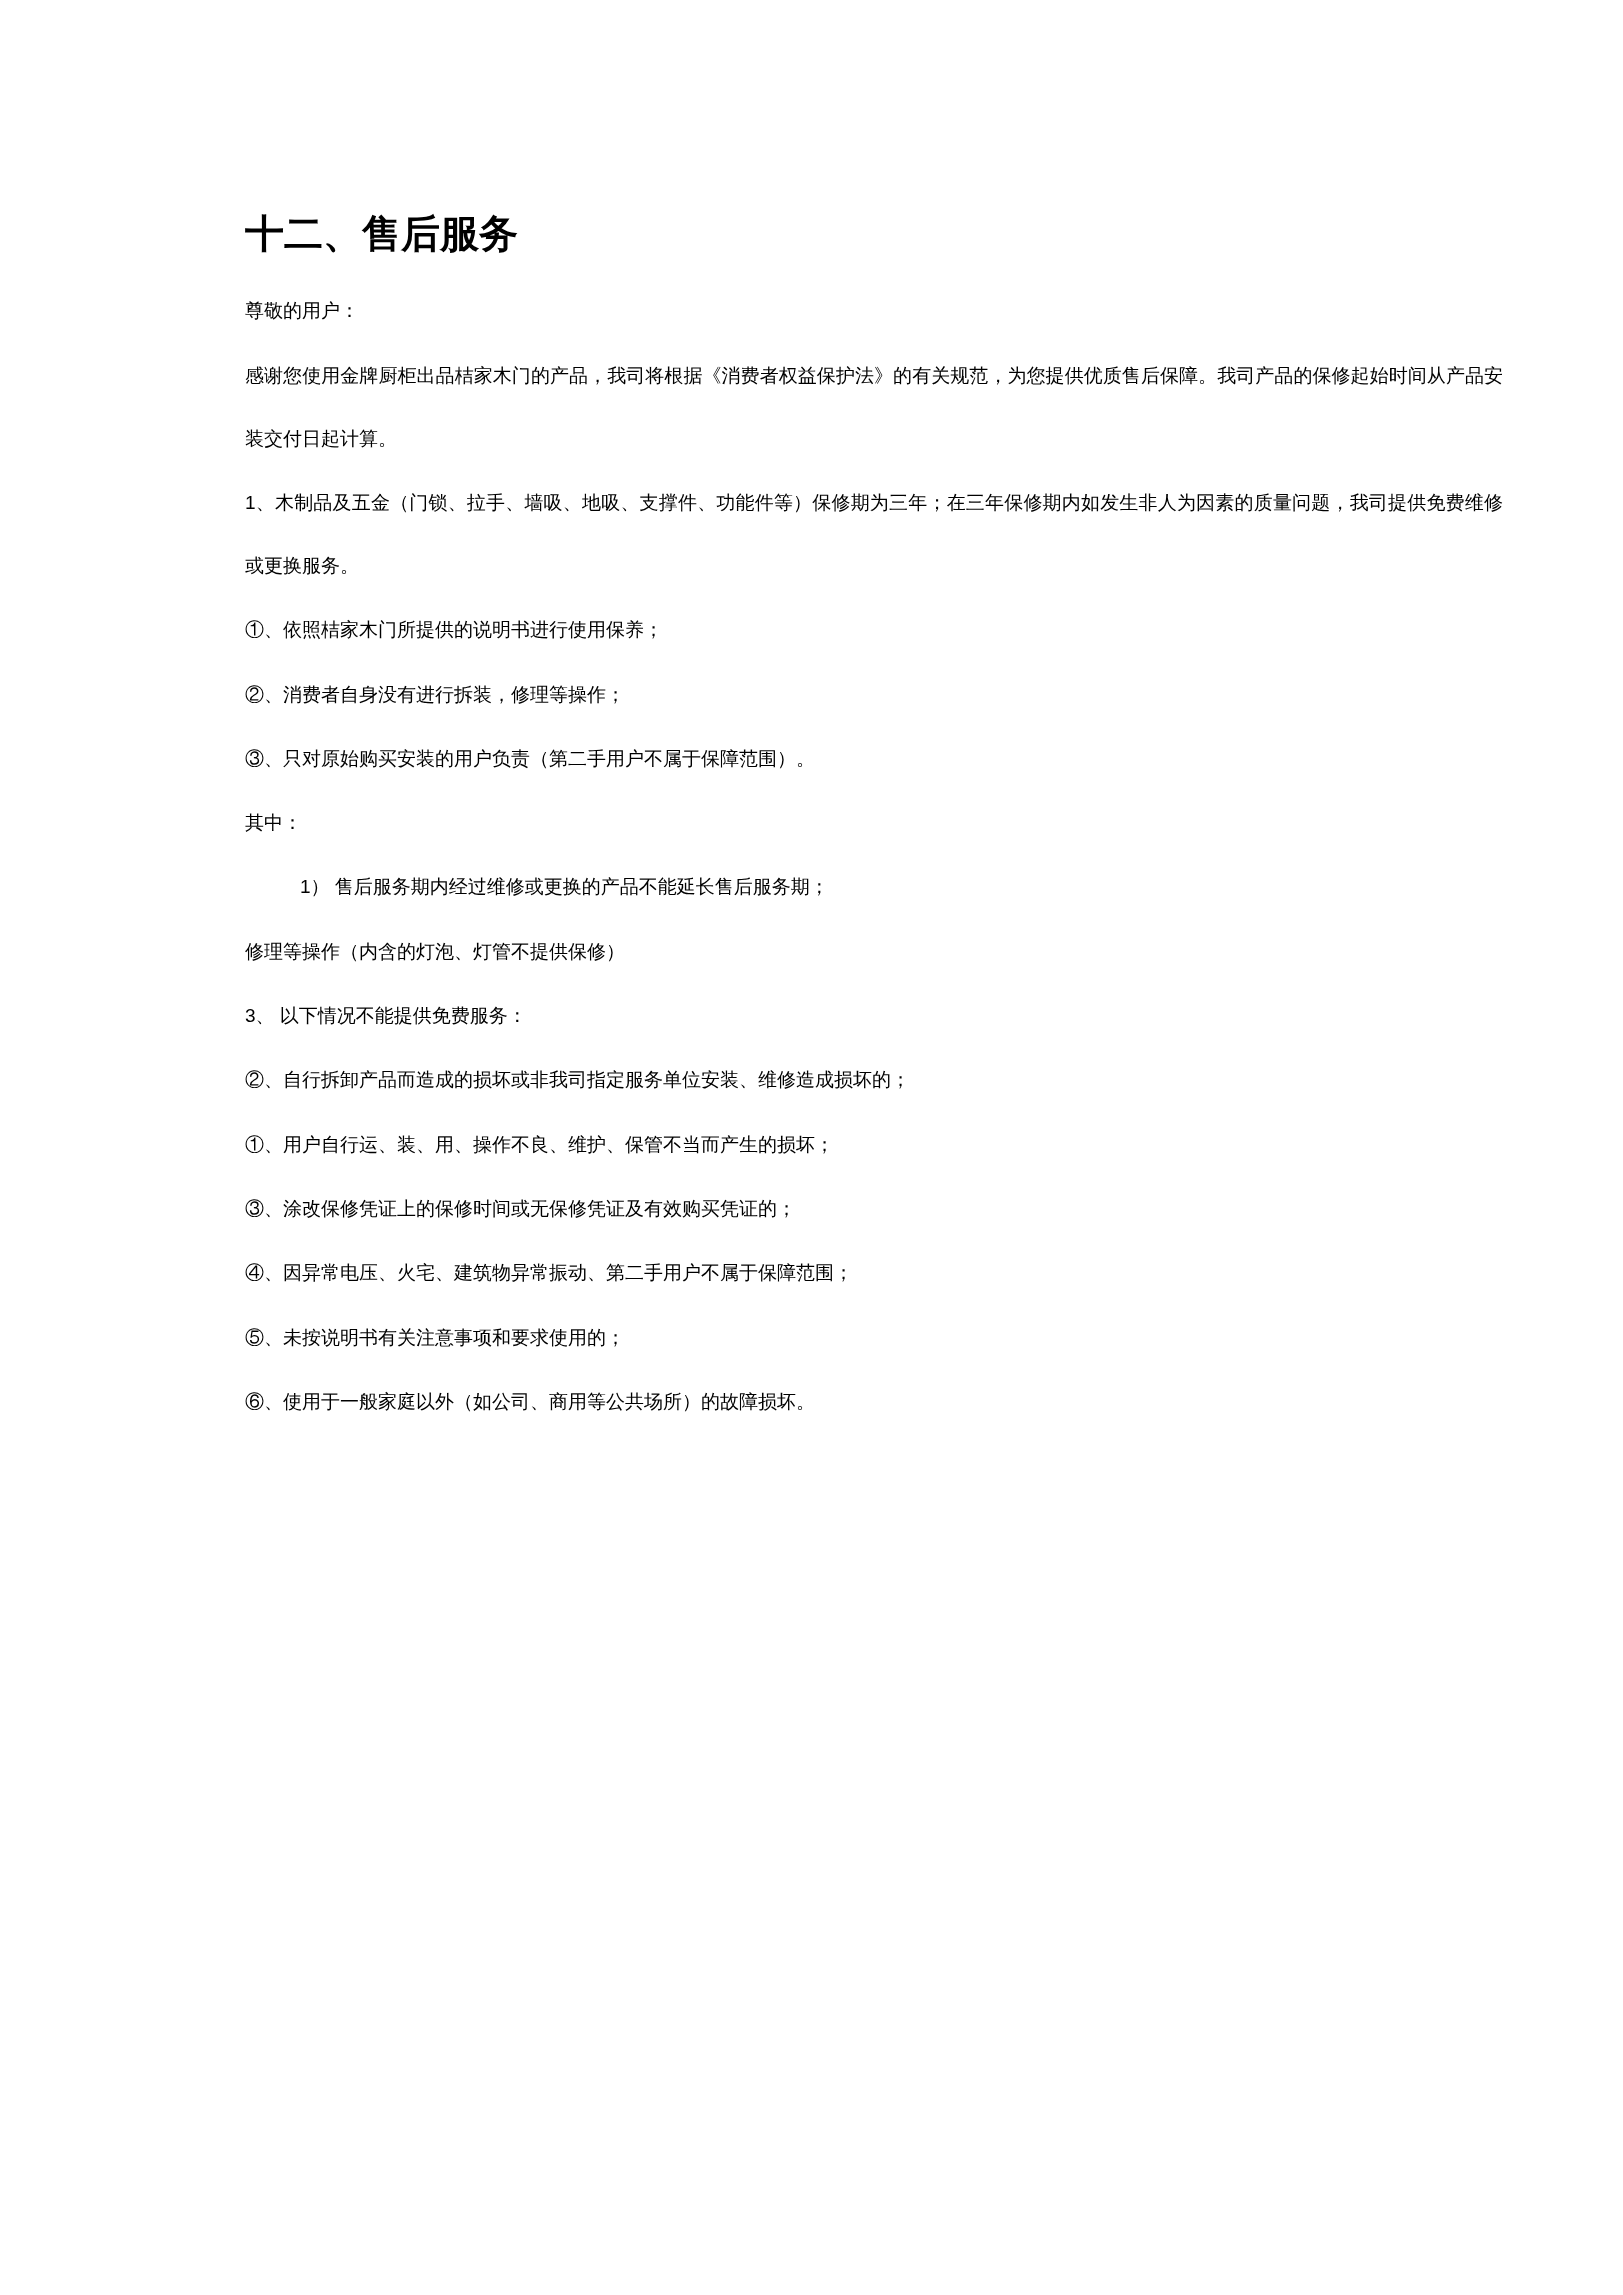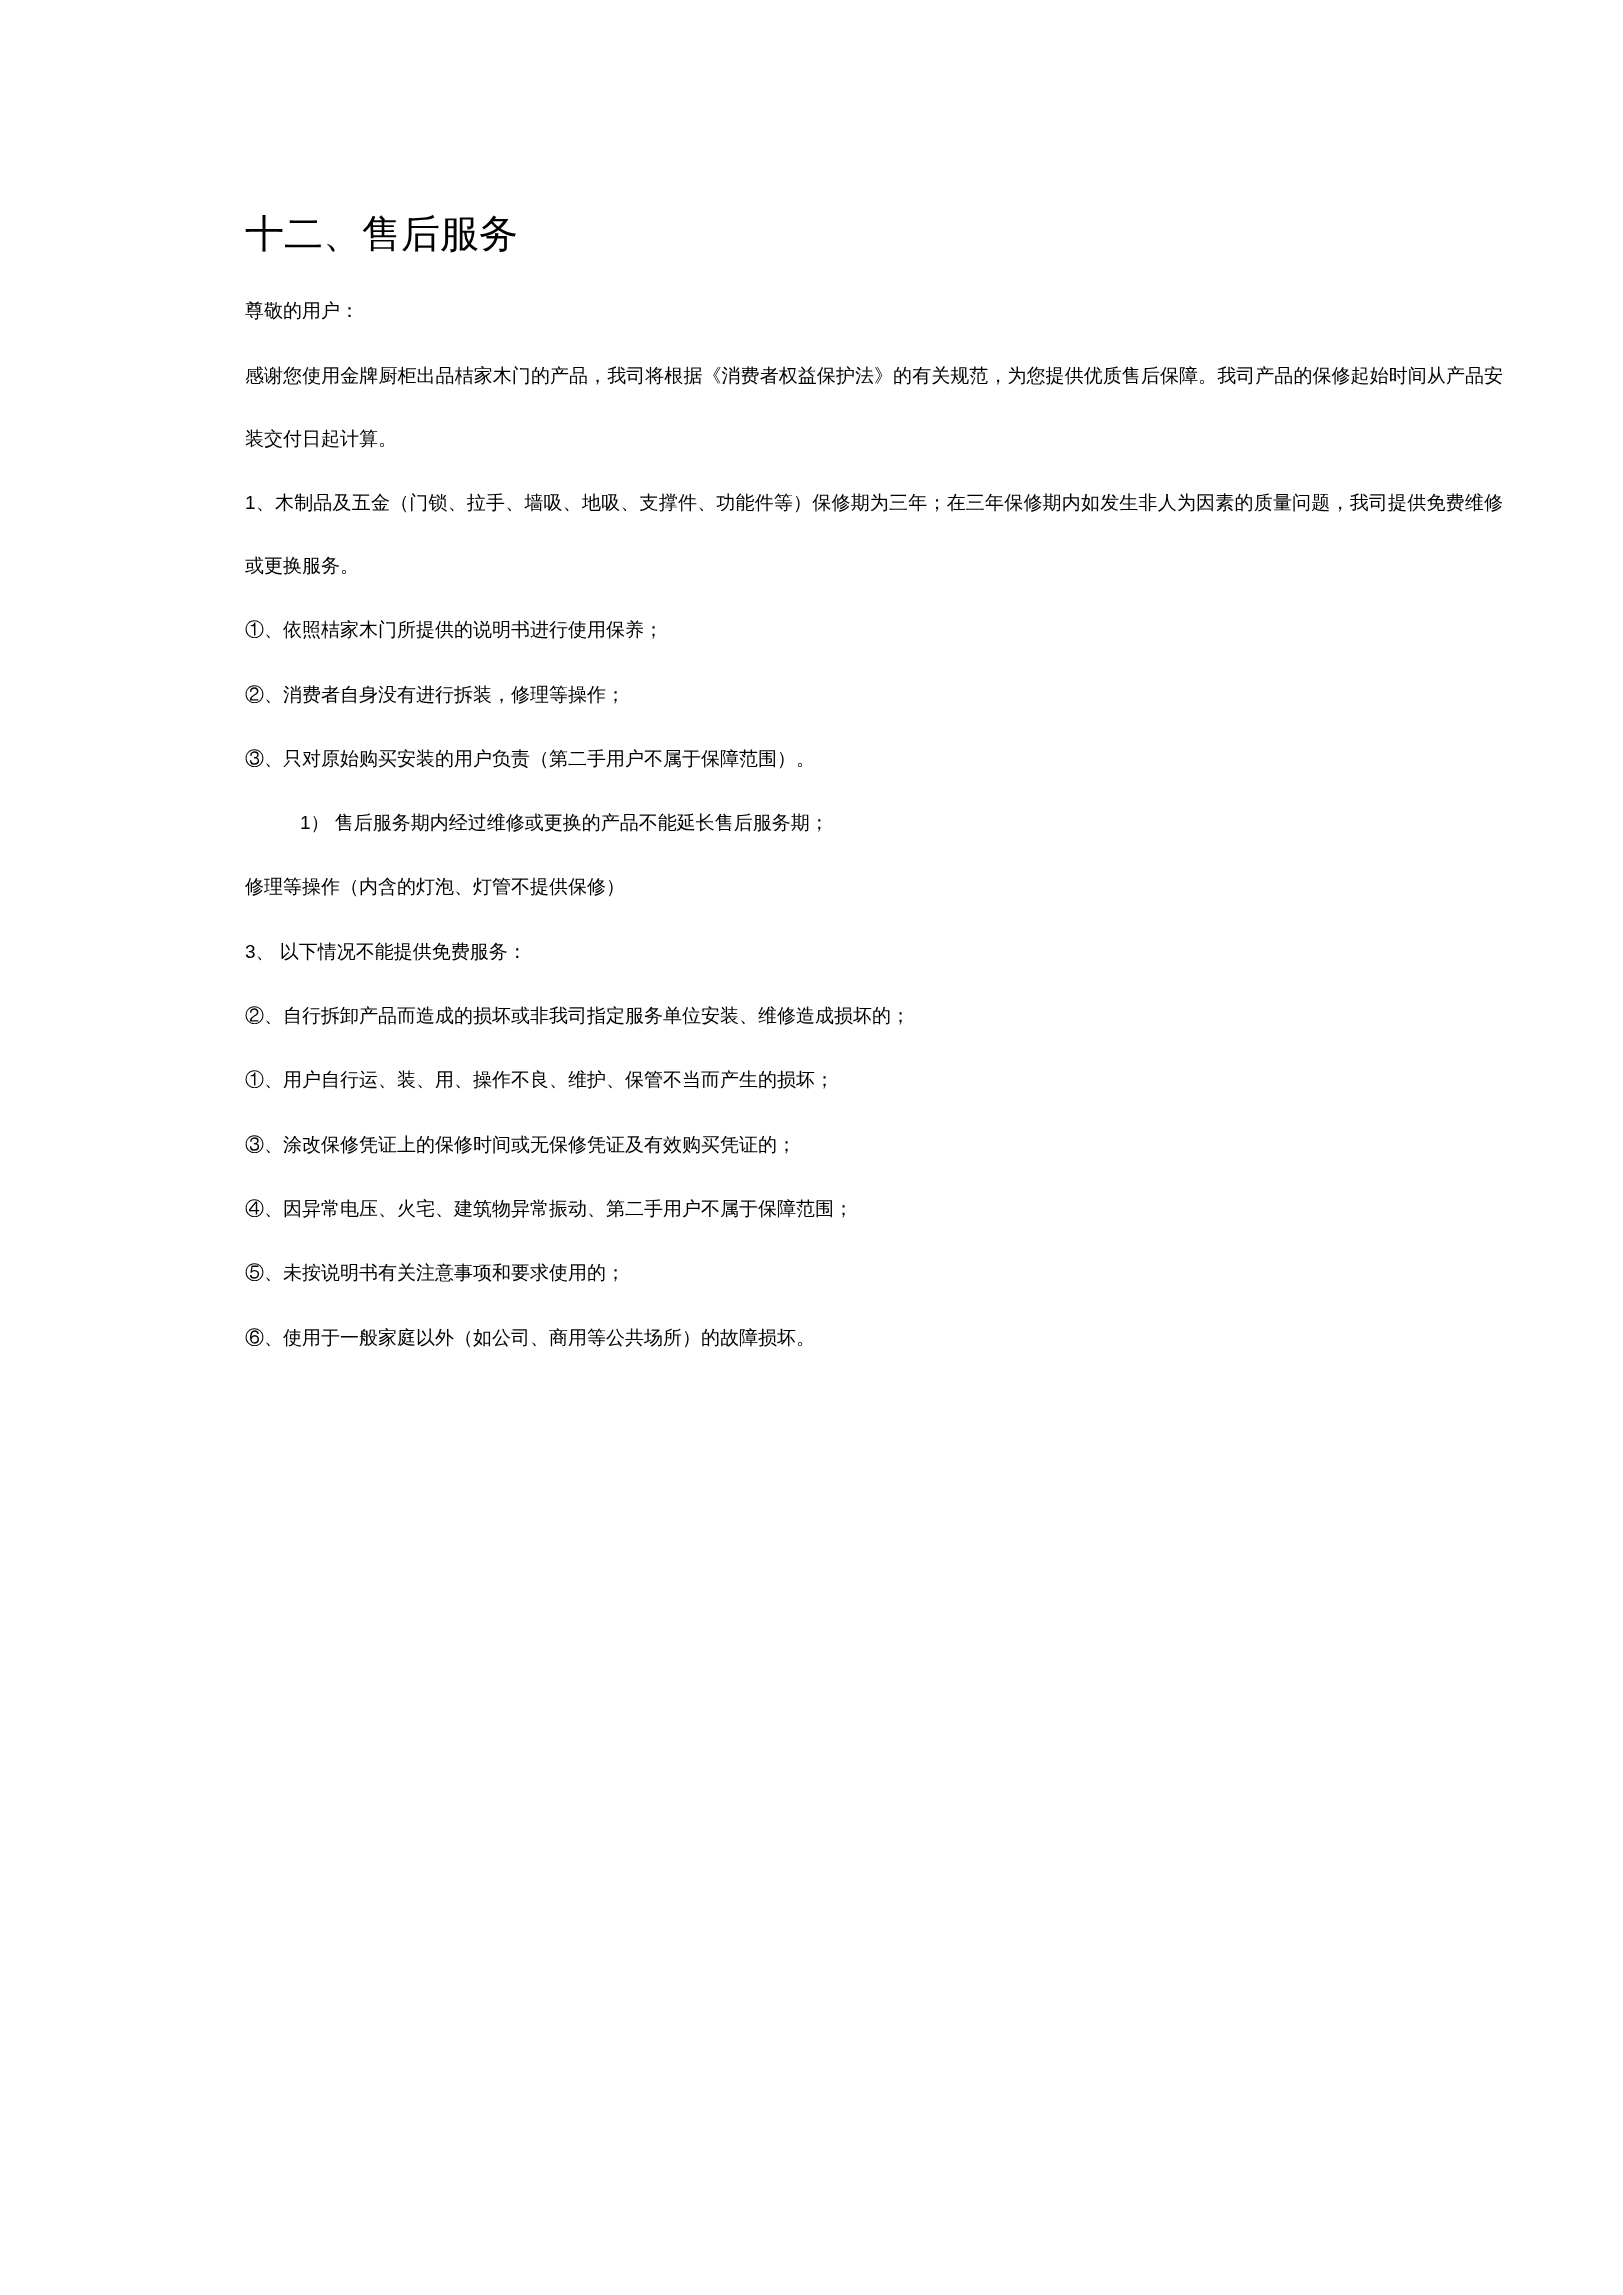--- a/index.html
+++ b/index.html
@@ -18,21 +18,21 @@
   }
   .content {
     position: absolute;
     left: 245px;
     top: 204px;
     width: 1258px;
   }
   .title {
     font-size: 39px;
     line-height: 59px;
-    font-weight: 400;
+    font-weight: 700;
     margin: 0 0 16.4px 0;
     white-space: pre-wrap;
   }
   .para {
     font-size: 19px;
     line-height: 63px;
     margin: 0 0 1.3px 0;
     text-align: justify;
     text-justify: inter-ideograph;
     white-space: pre-wrap;
@@ -48,20 +48,21 @@
 <div class="page">
   <div class="content">
     <h1 class="title">十二、售后服务</h1>
 
     <p class="para">尊敬的用户：</p>
     <p class="para">感谢您使用金牌厨柜出品桔家木门的产品，我司将根据《消费者权益保护法》的有关规范，为您提供优质售后保障。我司产品的保修起始时间从产品安装交付日起计算。</p>
     <p class="para">1、木制品及五金（门锁、拉手、墙吸、地吸、支撑件、功能件等）保修期为三年；在三年保修期内如发生非人为因素的质量问题，我司提供免费维修或更换服务。</p>
     <p class="para">①、依照桔家木门所提供的说明书进行使用保养；</p>
     <p class="para">②、消费者自身没有进行拆装，修理等操作；</p>
     <p class="para">③、只对原始购买安装的用户负责（第二手用户不属于保障范围）。</p>
+    <p class="para">其中：</p>
     <p class="para indent">1） 售后服务期内经过维修或更换的产品不能延长售后服务期；</p>
     <p class="para">修理等操作（内含的灯泡、灯管不提供保修）</p>
     <p class="para">3、 以下情况不能提供免费服务：</p>
     <p class="para">②、自行拆卸产品而造成的损坏或非我司指定服务单位安装、维修造成损坏的；</p>
     <p class="para">①、用户自行运、装、用、操作不良、维护、保管不当而产生的损坏；</p>
     <p class="para">③、涂改保修凭证上的保修时间或无保修凭证及有效购买凭证的；</p>
     <p class="para">④、因异常电压、火宅、建筑物异常振动、第二手用户不属于保障范围；</p>
     <p class="para">⑤、未按说明书有关注意事项和要求使用的；</p>
     <p class="para">⑥、使用于一般家庭以外（如公司、商用等公共场所）的故障损坏。</p>
   </div>

